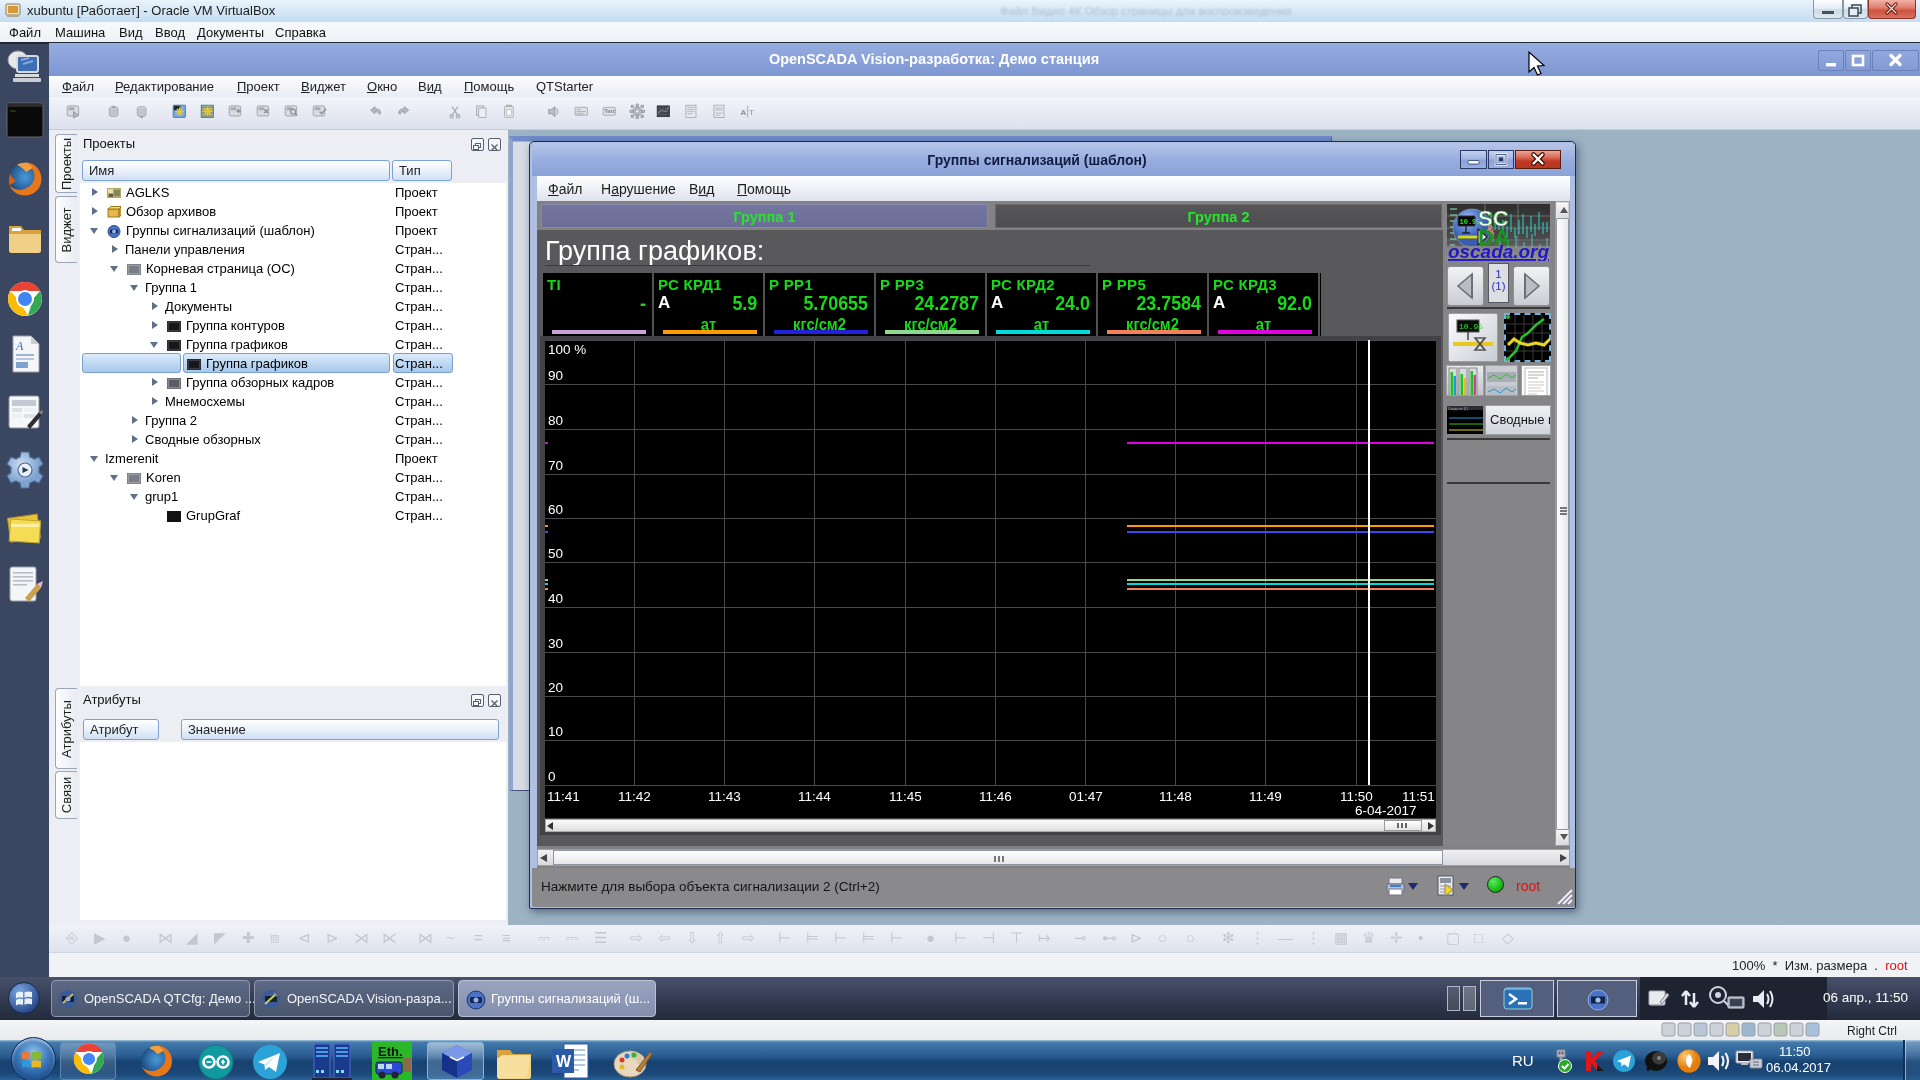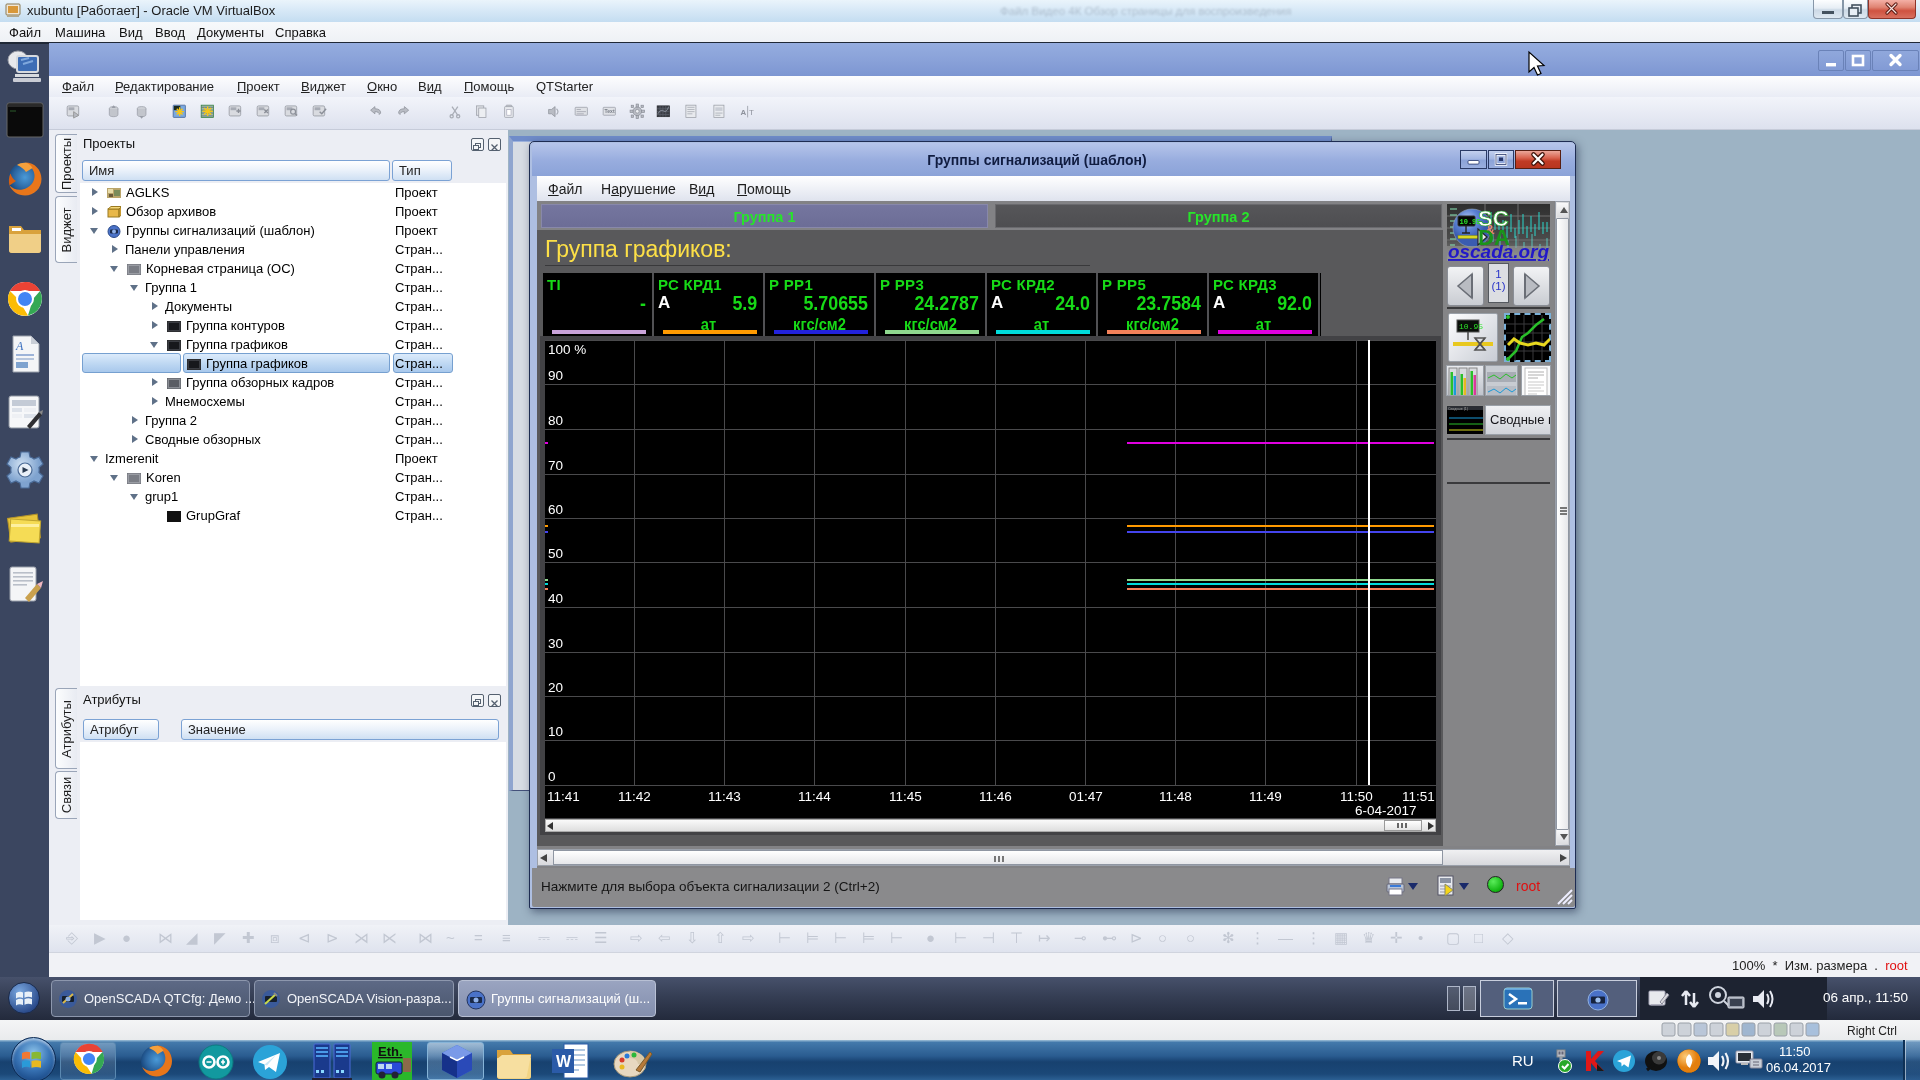--- a/index.html
+++ b/index.html
@@ -198,20 +198,21 @@
       <rect x="5" y="3" width="26" height="34" rx="2" fill="#f4f5f7" stroke="#9aa0ab"></rect>
       <rect x="8" y="8" width="20" height="1.6" fill="#b9bfc9"></rect>
       <rect x="8" y="12" width="20" height="1.6" fill="#b9bfc9"></rect>
       <rect x="8" y="16" width="20" height="1.6" fill="#b9bfc9"></rect>
       <rect x="8" y="20" width="14" height="1.6" fill="#b9bfc9"></rect>
       <path d="M20 34 L32 20 L36 24 L24 38 Z" fill="#caa14e"></path>
       <path d="M32 20 L36 24 L38 17 Z" fill="#f0b7c0"></path>
     </svg></div>
 
 <div id="oswt">
+  <div class="t">OpenSCADA Vision-разработка: Демо станция</div>
   <div class="owbtn" style="left:1769px"><svg width="24" height="19">
         <rect x="7" y="12" width="10" height="3.4" fill="#fff"></rect>
       </svg></div>
   <div class="owbtn" style="left:1796px"><svg width="24" height="19">
         <rect x="7" y="5" width="10" height="9" fill="none" stroke="#fff" stroke-width="2.6"></rect>
       </svg></div>
   <div class="owbtn" style="left:1823px;width:47px"><svg width="45" height="19">
         <path d="M18 4.5 L27 13.5 M27 4.5 L18 13.5" stroke="#fff" stroke-width="3.4" stroke-linecap="round"></path>
       </svg></div>
 </div>
@@ -600,21 +601,21 @@
   <div id="dlgmenu">
     <span style="left:11px"><span class="u">Ф</span>айл</span>
     <span style="left:64px">Н<span class="u">а</span>рушение</span>
     <span style="left:152px">В<span class="u">и</span>д</span>
     <span style="left:200px"><span class="u">П</span>омощь</span>
   </div>
   <div id="dlgcontent">
 <div class="gtab" style="left:4px;width:447px;background:linear-gradient(180deg,#75769f,#6c6d96);border:1px solid #8888aa">Группа 1</div>
 <div class="gtab" style="left:458px;width:447px;background:linear-gradient(180deg,#565659,#4e4e51);border:1px solid #6a6a6e">Группа 2</div>
 <div id="gpanel">
-<div class="abs" style="left:8px;top:6px;font-size:23px;color:#fde047">Группа графиков:</div>
+<div class="abs" style="left:8px;top:6px;font-size:27px;color:#ffffff">Группа графиков:</div>
 <div class="abs" style="left:8px;top:35px;width:545px;height:1px;background:#39393b"></div>
 <div id="ptable">
 <div class="pcell" style="left:0px">
             <span class="l1">TI</span>
             <span class="l2">-</span>
             <span class="bar" style="background:#c9a3da"></span>
           </div>
 <div class="pcell" style="left:111px">
             <span class="l1">РС КРД1</span>
             <span class="av">A</span>

